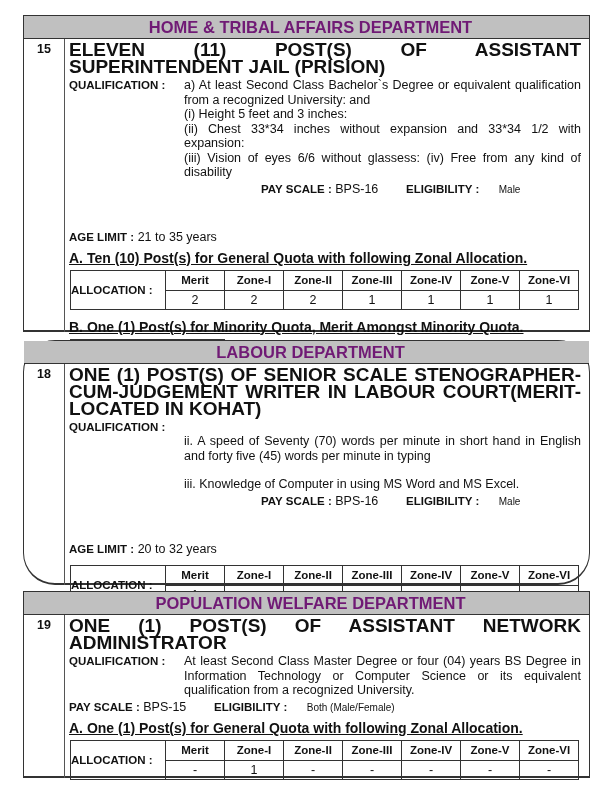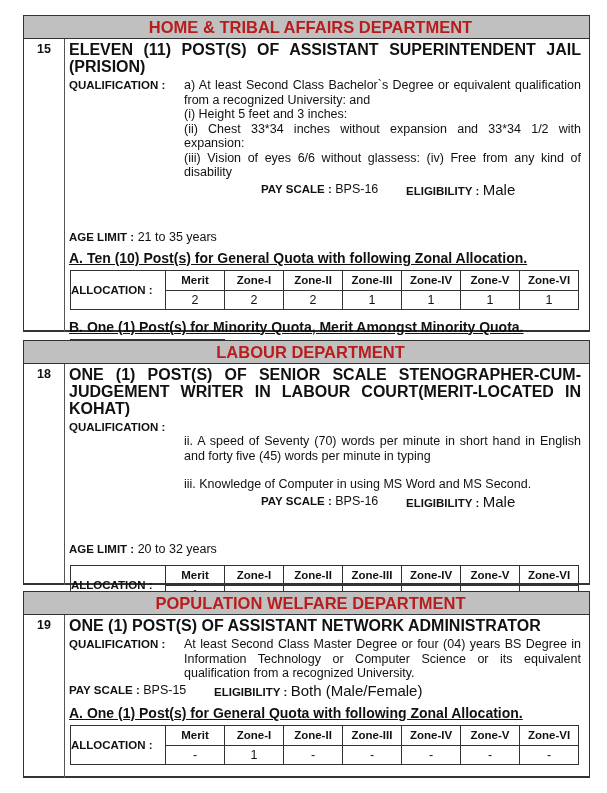--- a/index.html
+++ b/index.html
@@ -1,36 +1,36 @@
 <!DOCTYPE html>
 <html><head>
 <meta charset="utf-8">
 <style>
   html, body { margin: 0; padding: 0; background: #ffffff; }
   body { width: 607px; height: 793px; position: relative; overflow: hidden;
          font-family: "Liberation Sans", sans-serif; color: #111; }
   .section { position: absolute; left: 23px; width: 567px; border: 1.5px solid #333; border-bottom-width: 2px; box-sizing: border-box; background: #fff; }
   .dept-header { height: 22px; background: #c0c0c0; border-bottom: 1.5px solid #333; text-align: center;
-                 font-weight: bold; font-size: 16.5px; line-height: 22px; color: #b91c1c; padding-left: 8px; }
+                 font-weight: bold; font-size: 16.5px; line-height: 22px; color: #701a75; padding-left: 8px; }
   .row { position: relative; }
   .num-col { position: absolute; left: 0; top: 0; bottom: 0; width: 40px; border-right: 1.5px solid #555; }
   .num { position: absolute; left: 0; width: 40px; top: 3px; text-align: center; font-weight: bold; font-size: 12.5px; }
   .content { margin-left: 42px; padding: 2px 8px 6px 3px; }
-  .post-title { font-weight: bold; font-size: 16px; line-height: 17px; text-align: justify; text-align-last: left; }
+  .post-title { font-weight: bold; font-size: 19px; line-height: 17px; text-align: justify; text-align-last: left; }
   .qual { display: flex; margin-top: 3px; }
   .qual-label { width: 115px; flex: none; font-weight: bold; font-size: 11.5px; line-height: 15px; }
   .qual-text { flex: 1; font-size: 12.5px; line-height: 14.5px; text-align: justify; }
   .qual-text p { margin: 0; }
   .qual-text p.gap { margin-top: 14px; }
   .meta { display: flex; font-size: 12.5px; line-height: 15px; margin-top: 2px; }
   .meta b { font-size: 11.5px; }
   .meta .age { width: 192px; margin-top: 48px; }
   .meta .pay { width: 145px; }
   .meta .elig { flex: 1; }
-  .meta .small { font-size: 15px; }
+  .meta .small { font-size: 10px; margin-left: 16px; }
   .quota-title { font-weight: bold; font-size: 14px; text-decoration: underline; margin-top: 6px; line-height: 14px; }
   table.alloc { border-collapse: collapse; margin-top: 5px; margin-left: 1px; }
   table.alloc td, table.alloc th { border: 1px solid #333; text-align: center; padding: 0; }
   table.alloc th { font-weight: bold; font-size: 11.5px; height: 19px; }
   table.alloc td { font-size: 12.5px; height: 18px; }
   table.alloc .lbl { width: 94px; text-align: left; padding-left: 0; font-weight: bold; font-size: 11.5px; }
   table.alloc .c { width: 58px; }
 </style>
 </head>
 <body>
@@ -90,33 +90,33 @@
         </tr>
         <tr>
           <td>1</td>
         </tr>
       </tbody>
         </table>
     </div>
   </div>
 </div>
 
-<div class="section" style="top:340px; height:245px;">
+<div class="section" style="top:340px; height:245px;border-radius:32px;">
   <div class="dept-header">LABOUR DEPARTMENT</div>
   <div class="row" style="height:221px;">
     <div class="num-col">
       <span class="num">18</span>
     </div>
     <div class="content">
       <div class="post-title">ONE (1) POST(S) OF SENIOR SCALE STENOGRAPHER-CUM-JUDGEMENT WRITER IN LABOUR COURT(MERIT-LOCATED IN KOHAT)</div>
       <div class="qual">
         <div class="qual-label">QUALIFICATION :</div>
         <div class="qual-text">
           <p class="gap">ii.  A speed of Seventy (70) words per minute in short hand in English and forty five (45) words per minute in typing</p>
-          <p class="gap">iii.  Knowledge of Computer in using MS Word and MS Second.</p>
+          <p class="gap">iii.  Knowledge of Computer in using MS Word and MS Excel.</p>
         </div>
       </div>
       <div class="meta">
         <div class="age"><b>AGE LIMIT :</b> <span>20 to 32 years</span></div>
         <div class="pay"><b>PAY SCALE :</b> <span>BPS-16</span></div>
         <div class="elig"><b>ELIGIBILITY :</b> <span class="small">Male</span></div>
       </div>
       <table class="alloc" style="margin-top:8px;">
         <tbody>
             <tr>

